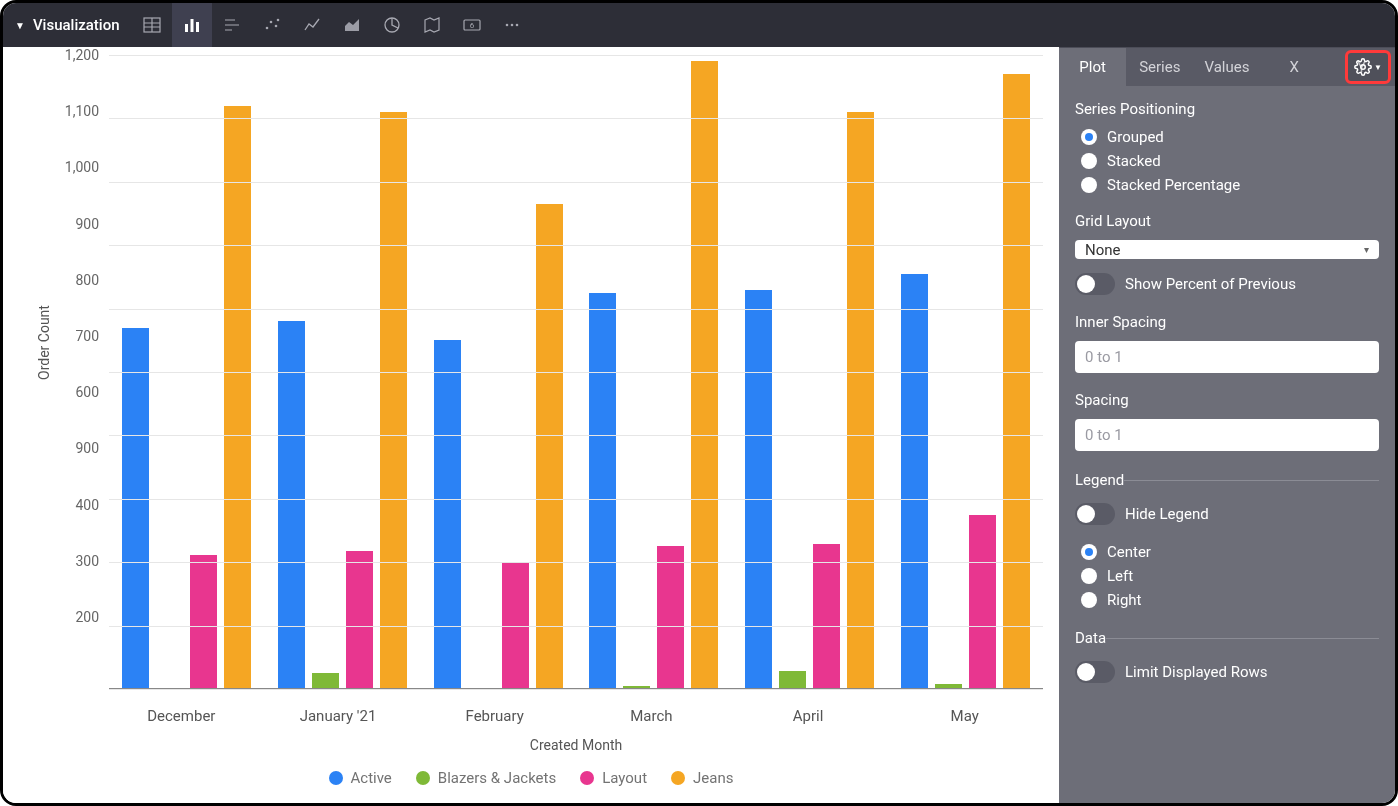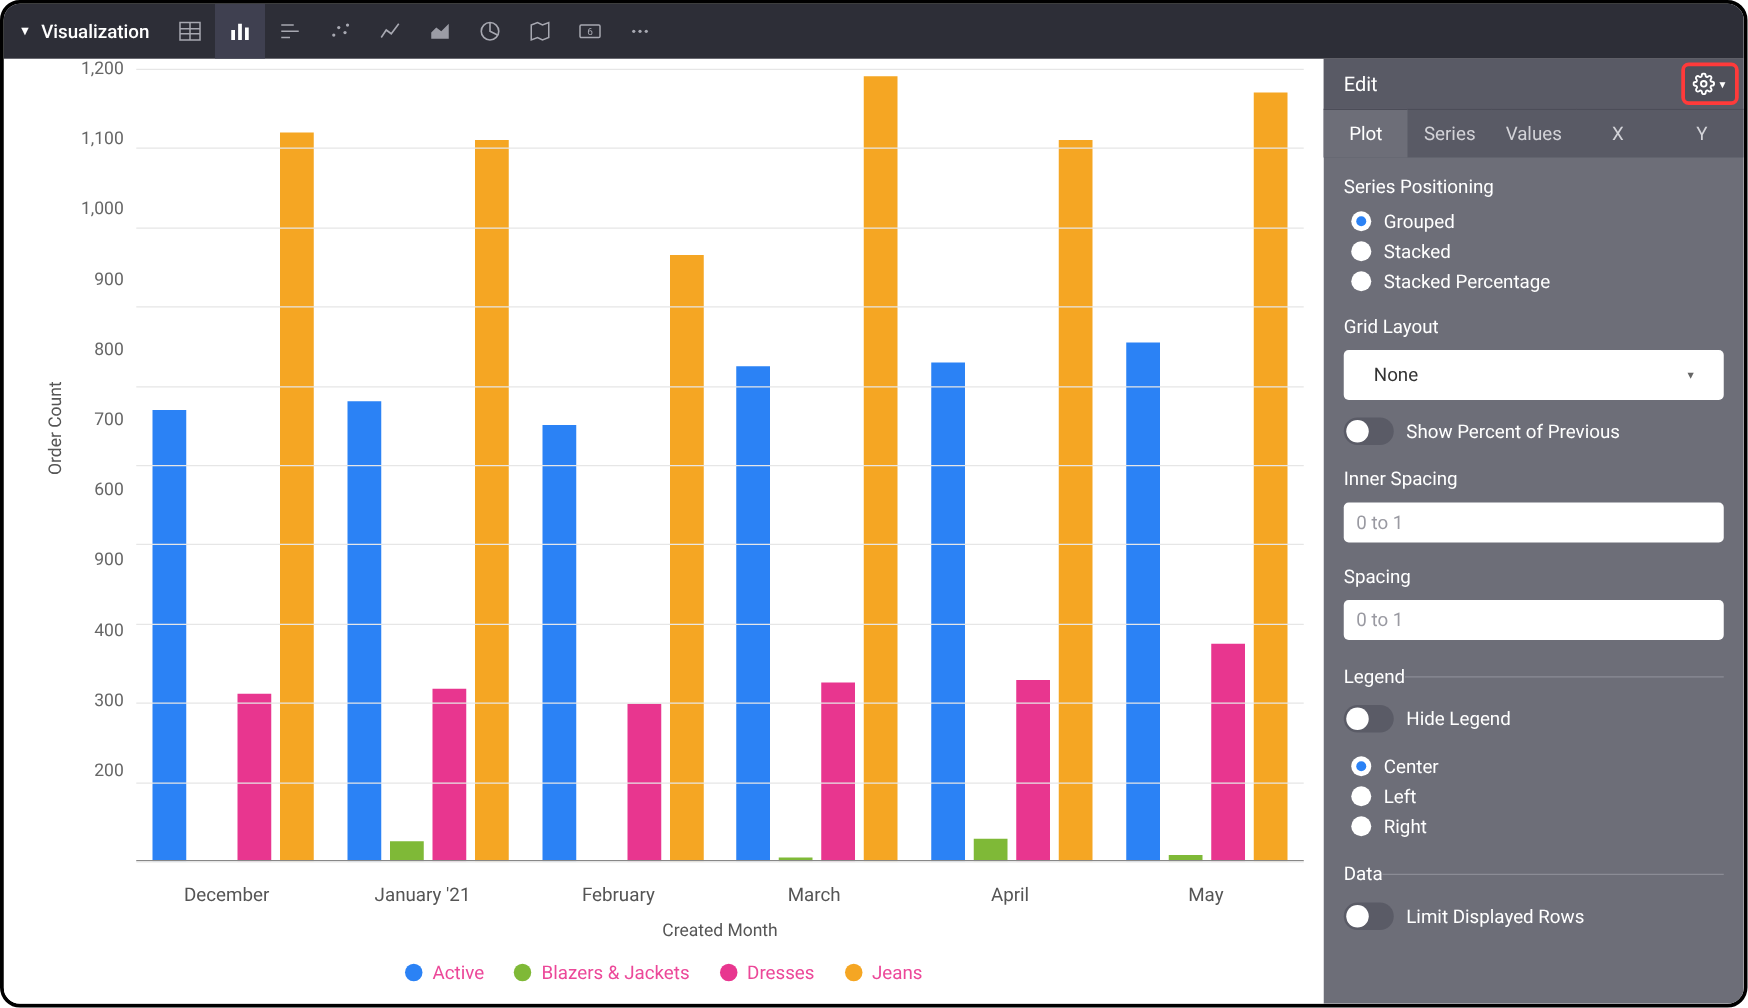--- a/index.html
+++ b/index.html
@@ -12,21 +12,21 @@
 .topbar-left { display: flex; align-items: center; padding: 0 12px; gap: 8px; font-size: 15px; font-weight: 500; }
 .topbar-left .chev { font-size: 10px; }
 .chart-type-icons { display: flex; align-items: center; gap: 0; }
 .type-icon { width: 40px; height: 44px; display: flex; align-items: center; justify-content: center; cursor: pointer; color: #a7a8b1; }
 .type-icon.selected { background: #3f4050; color: #fff; }
 
 
 .main { flex: 1; display: flex; overflow: hidden; }
 .chart-panel { flex: 1; background: #fff; display: flex; flex-direction: column; padding: 8px 16px 16px 16px; }
 .chart-area { flex: 1; position: relative; }
-.legend-bottom { display: flex; justify-content: center; gap: 24px; padding-top: 8px; font-size: 15px; color: #ec4899; }
+.legend-bottom { display: flex; justify-content: center; gap: 24px; padding-top: 8px; font-size: 15px; color: #737373; }
 .legend-item { display: flex; align-items: center; gap: 8px; }
 .legend-dot { width: 14px; height: 14px; border-radius: 50%; }
 
 
 .y-axis { position: absolute; left: 0; top: 0; bottom: 72px; width: 90px; }
 .y-tick { position: absolute; right: 10px; font-size: 14px; color: #666; transform: translateY(-50%); }
 .y-label { position: absolute; left: -12px; top: 50%; transform: rotate(-90deg) translateX(50%); transform-origin: center; font-size: 14px; color: #555; }
 .grid-line { position: absolute; left: 90px; right: 0; height: 1px; background: #e6e6e6; }
 
 .plot-region { position: absolute; left: 90px; right: 0; top: 0; bottom: 72px; }
@@ -44,21 +44,21 @@
 .gear-btn { position: absolute; top: 3px; right: 4px; width: 46px; height: 34px; border: 3px solid #ff3a3a; border-radius: 6px; display: flex; align-items: center; justify-content: center; gap: 2px; background: rgba(0,0,0,0.1); cursor: pointer; }
 .side-tabs { display: flex; background: #595a65; }
 .side-tab { flex: 1; text-align: center; padding: 10px 0; font-size: 15px; cursor: pointer; color: #d3d3d8; border-top: 1px solid #4c4d58; }
 .side-tab.active { background: #6d6e78; color: #fff; }
 .side-body { flex: 1; padding: 14px 16px; overflow-y: auto; font-size: 15px; }
 .sec-title { margin-bottom: 10px; }
 .radio-row { display: flex; align-items: center; gap: 10px; margin: 6px 0 6px 6px; }
 .radio-outer { width: 16px; height: 16px; border-radius: 50%; background: #fff; display: flex; align-items: center; justify-content: center; }
 .radio-inner { width: 8px; height: 8px; border-radius: 50%; }
 .section { margin-top: 18px; }
-.select-box { background: #fff; color: #333; border-radius: 4px; height: 40px; display: flex; align-items: center; justify-content: space-between; padding: 0 24px; margin-top: 8px; cursor: pointer; }
+.select-box { background: #fff; color: #333; border-radius: 4px; height: 19px; display: flex; align-items: center; justify-content: space-between; padding: 0 10px; margin-top: 8px; cursor: pointer; }
 .input-box { background: #fff; color: #9a9aa2; border-radius: 4px; height: 32px; display: flex; align-items: center; padding: 0 10px; margin-top: 8px; }
 .toggle-row { display: flex; align-items: center; gap: 10px; margin-top: 14px; }
 .toggle { width: 40px; height: 22px; background: #5a5b66; border-radius: 11px; position: relative; cursor: pointer; }
 .toggle-knob { width: 18px; height: 18px; border-radius: 50%; background: #fff; position: absolute; top: 2px; left: 2px; }
 .legend-header { display: flex; align-items: center; margin-top: 20px; }
 .legend-header-line { flex: 1; height: 1px; background: #8b8c95; }
 </style>
 </head>
 <body>
 
@@ -217,33 +217,30 @@
           <div class="legend-item">
             <div class="legend-dot" style="background: rgb(43, 130, 245);"></div>
             <span>Active</span>
           </div>
           <div class="legend-item">
             <div class="legend-dot" style="background: rgb(127, 185, 55);"></div>
             <span>Blazers &amp; Jackets</span>
           </div>
           <div class="legend-item">
             <div class="legend-dot" style="background: rgb(232, 54, 143);"></div>
-            <span>Dresses</span>
+            <span>Layout</span>
           </div>
           <div class="legend-item">
             <div class="legend-dot" style="background: rgb(245, 166, 35);"></div>
             <span>Jeans</span>
           </div>
         </div>
     </div>
 
     <div class="side-panel">
-      <div class="side-header">
-        <span>Edit</span>
-      </div>
       <div class="gear-btn">
         <svg width="18" height="18" viewBox="0 0 24 24" fill="none" stroke="#fff" stroke-width="2">
             <circle cx="12" cy="12" r="3"></circle>
             <path d="M19.4 15a1.65 1.65 0 0 0 .33 1.82l.06.06a2 2 0 1 1-2.83 2.83l-.06-.06a1.65 1.65 0 0 0-1.82-.33 1.65 1.65 0 0 0-1 1.51V21a2 2 0 1 1-4 0v-.09a1.65 1.65 0 0 0-1-1.51 1.65 1.65 0 0 0-1.82.33l-.06.06a2 2 0 1 1-2.83-2.83l.06-.06a1.65 1.65 0 0 0 .33-1.82 1.65 1.65 0 0 0-1.51-1H3a2 2 0 1 1 0-4h.09a1.65 1.65 0 0 0 1.51-1 1.65 1.65 0 0 0-.33-1.82l-.06-.06a2 2 0 1 1 2.83-2.83l.06.06a1.65 1.65 0 0 0 1.82.33h0a1.65 1.65 0 0 0 1-1.51V3a2 2 0 1 1 4 0v.09a1.65 1.65 0 0 0 1 1.51h0a1.65 1.65 0 0 0 1.82-.33l.06-.06a2 2 0 1 1 2.83 2.83l-.06.06a1.65 1.65 0 0 0-.33 1.82v0a1.65 1.65 0 0 0 1.51 1H21a2 2 0 1 1 0 4h-.09a1.65 1.65 0 0 0-1.51 1z"></path>
           </svg>
         <span style="font-size:8px;color:#fff">▼</span>
       </div>
       <div class="side-tabs" id="side-tabs">
           <div class="side-tab active">Plot</div>
           <div class="side-tab">Series</div>

